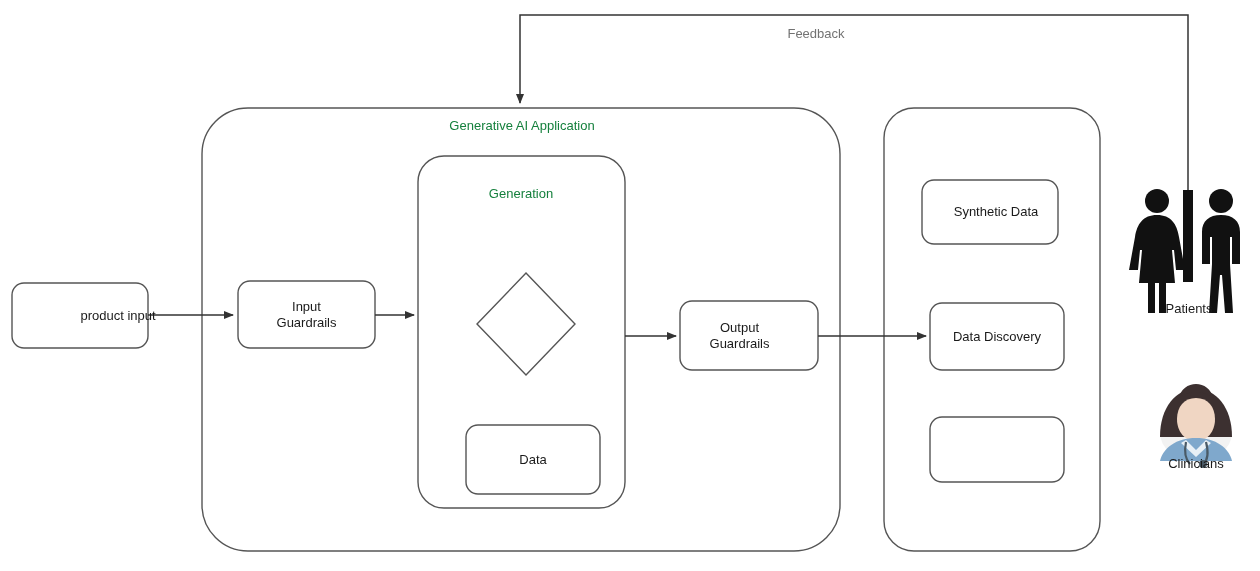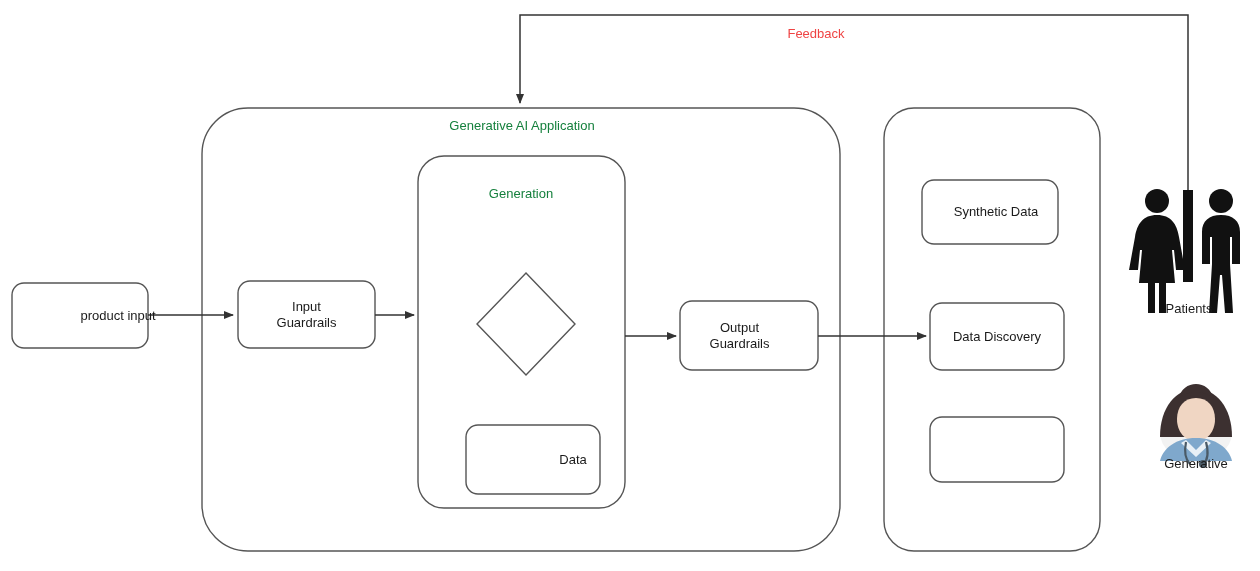--- a/index.html
+++ b/index.html
@@ -42,21 +42,21 @@
   .container-title {
     font-size: 13px;
     color: #15803d;
   }
   .actor-label {
     font-size: 13px;
     color: #1a1a1a;
   }
   .edge-label {
     font-size: 13px;
-    color: #ef4444;
+    color: #737373;
   }
 </style>
 </head>
 <body>
 
 <div id="canvas">
 
   <svg class="svg-layer" viewBox="0 0 1260 571">
     <defs>
       <marker id="arrow" markerWidth="10" markerHeight="8" refX="9" refY="4" orient="auto" markerUnits="userSpaceOnUse">
@@ -122,30 +122,30 @@
   <div class="lbl lbl-box" style="left:28px; top:283px; width:136px; height:65px;padding-left:22px;">product input</div>
 
   <div class="lbl lbl-box" style="left:238px; top:281px; width:137px; height:67px;">Input
 Guardrails</div>
 
   <div class="lbl container-title" style="left:402px; top:118px; width:240px;">Generative AI Application</div>
 
   <div class="lbl container-title" style="left:421px; top:186px; width:200px;">Generation</div>
 
 
-  <div class="lbl lbl-box" style="left:466px; top:425px; width:134px; height:69px;padding-left:40px;">Data</div>
+  <div class="lbl lbl-box" style="left:466px; top:425px; width:134px; height:69px;">Data</div>
 
   <div class="lbl lbl-box" style="left:680px; top:301px; width:119px; height:69px;">Output
 Guardrails</div>
 
 
   <div class="lbl lbl-box" style="left:922px; top:180px; width:136px; height:64px;margin-left:6px;">Synthetic Data</div>
 
   <div class="lbl lbl-box" style="left:930px; top:303px; width:134px; height:67px;">Data Discovery</div>
 
 
   <div class="lbl edge-label" style="left:756px; top:26px; width:120px;">Feedback</div>
 
   <div class="lbl actor-label" style="left:1129px; top:301px; width:120px;">Patients</div>
 
-  <div class="lbl actor-label" style="left:1136px; top:456px; width:120px;">Generative</div>
+  <div class="lbl actor-label" style="left:1136px; top:456px; width:120px;">Clinicians</div>
 
 </div>
 
 </body></html>

